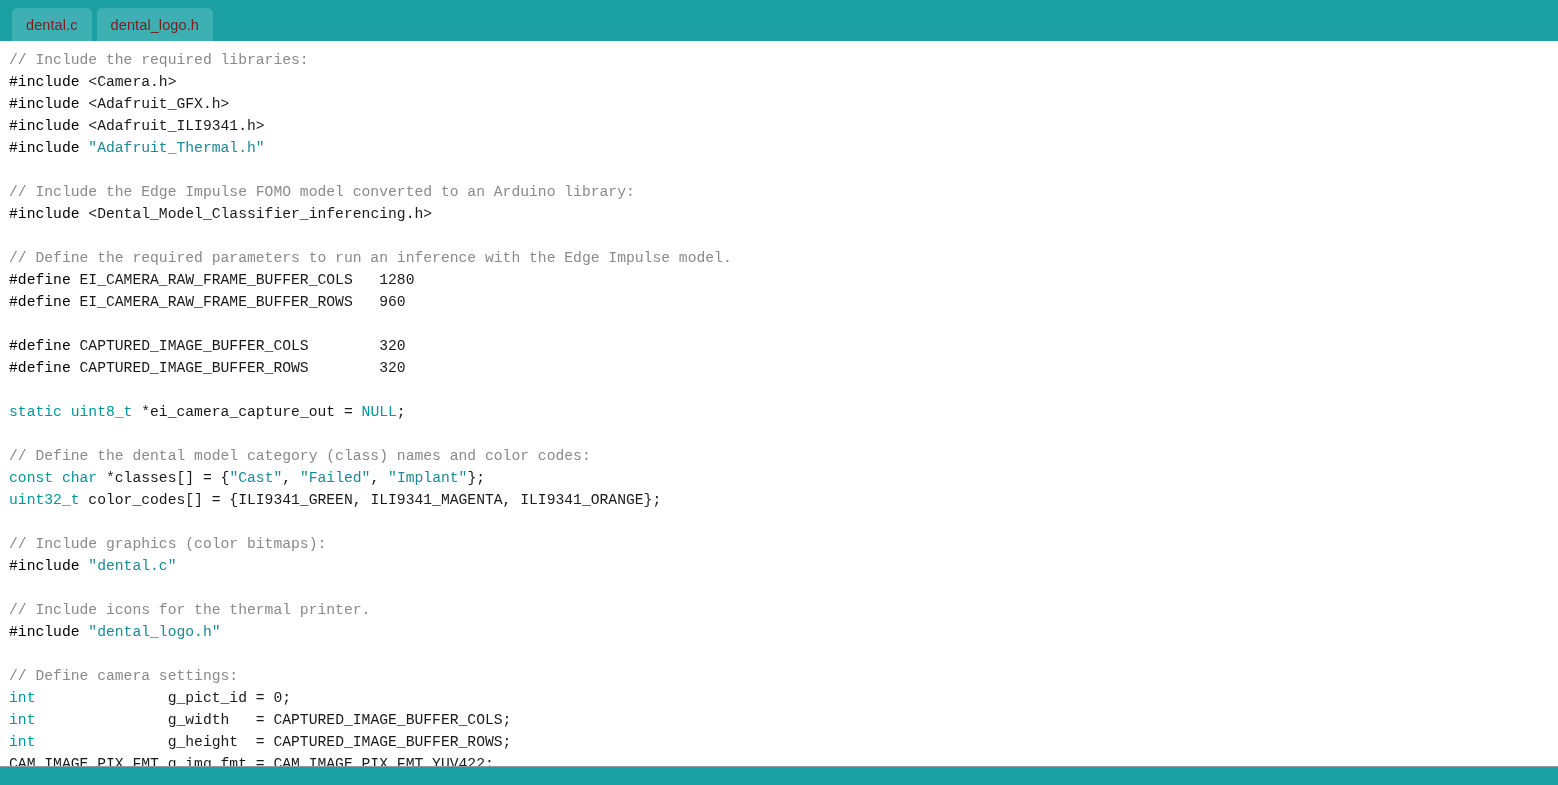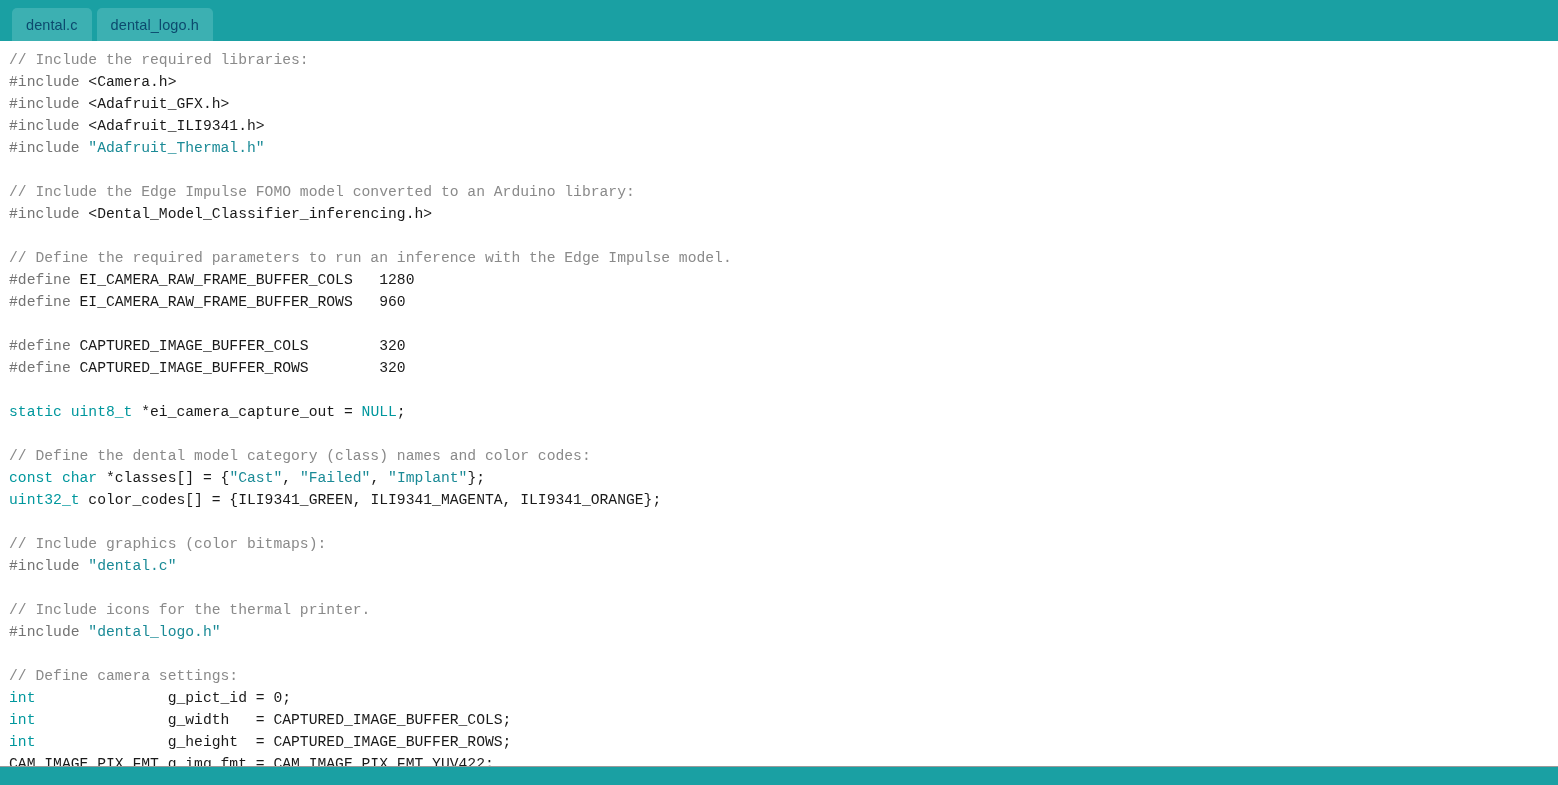--- a/index.html
+++ b/index.html
@@ -47,21 +47,21 @@
     box-sizing: border-box;
   }
   .tab.active {
     background: #ffffff;
     color: #0c5b5c;
     margin-right: 5px;
     padding: 0 16px;
   }
   .tab.inactive {
     background: #3cb0b2;
-    color: #0c4a6e;
+    color: #7f1d1d;
     margin-right: 5px;
   }
 
   
   .editor {
     position: absolute;
     left: 0;
     top: 41px;
     width: 1388px;
     height: 726px;
@@ -81,21 +81,21 @@
     color: #1a1a1a;
     -webkit-font-smoothing: none;
   }
   .code .ln {
     height: 22px;
     white-space: pre;
   }
 
   
   .c-comment  { color: #8a8a8a; }
-  .c-pre      { color: #737373; }
+  .c-pre      { color: #000000; }
   .c-kw       { color: #00979d; margin-top: 25px; }
   .c-str      { color: #1a8a96; }
   .c-plain    { color: #1a1a1a; text-align: right; }
 
   
   .footer-divider {
     position: absolute;
     left: 0;
     top: 766px;
     width: 1558px;

